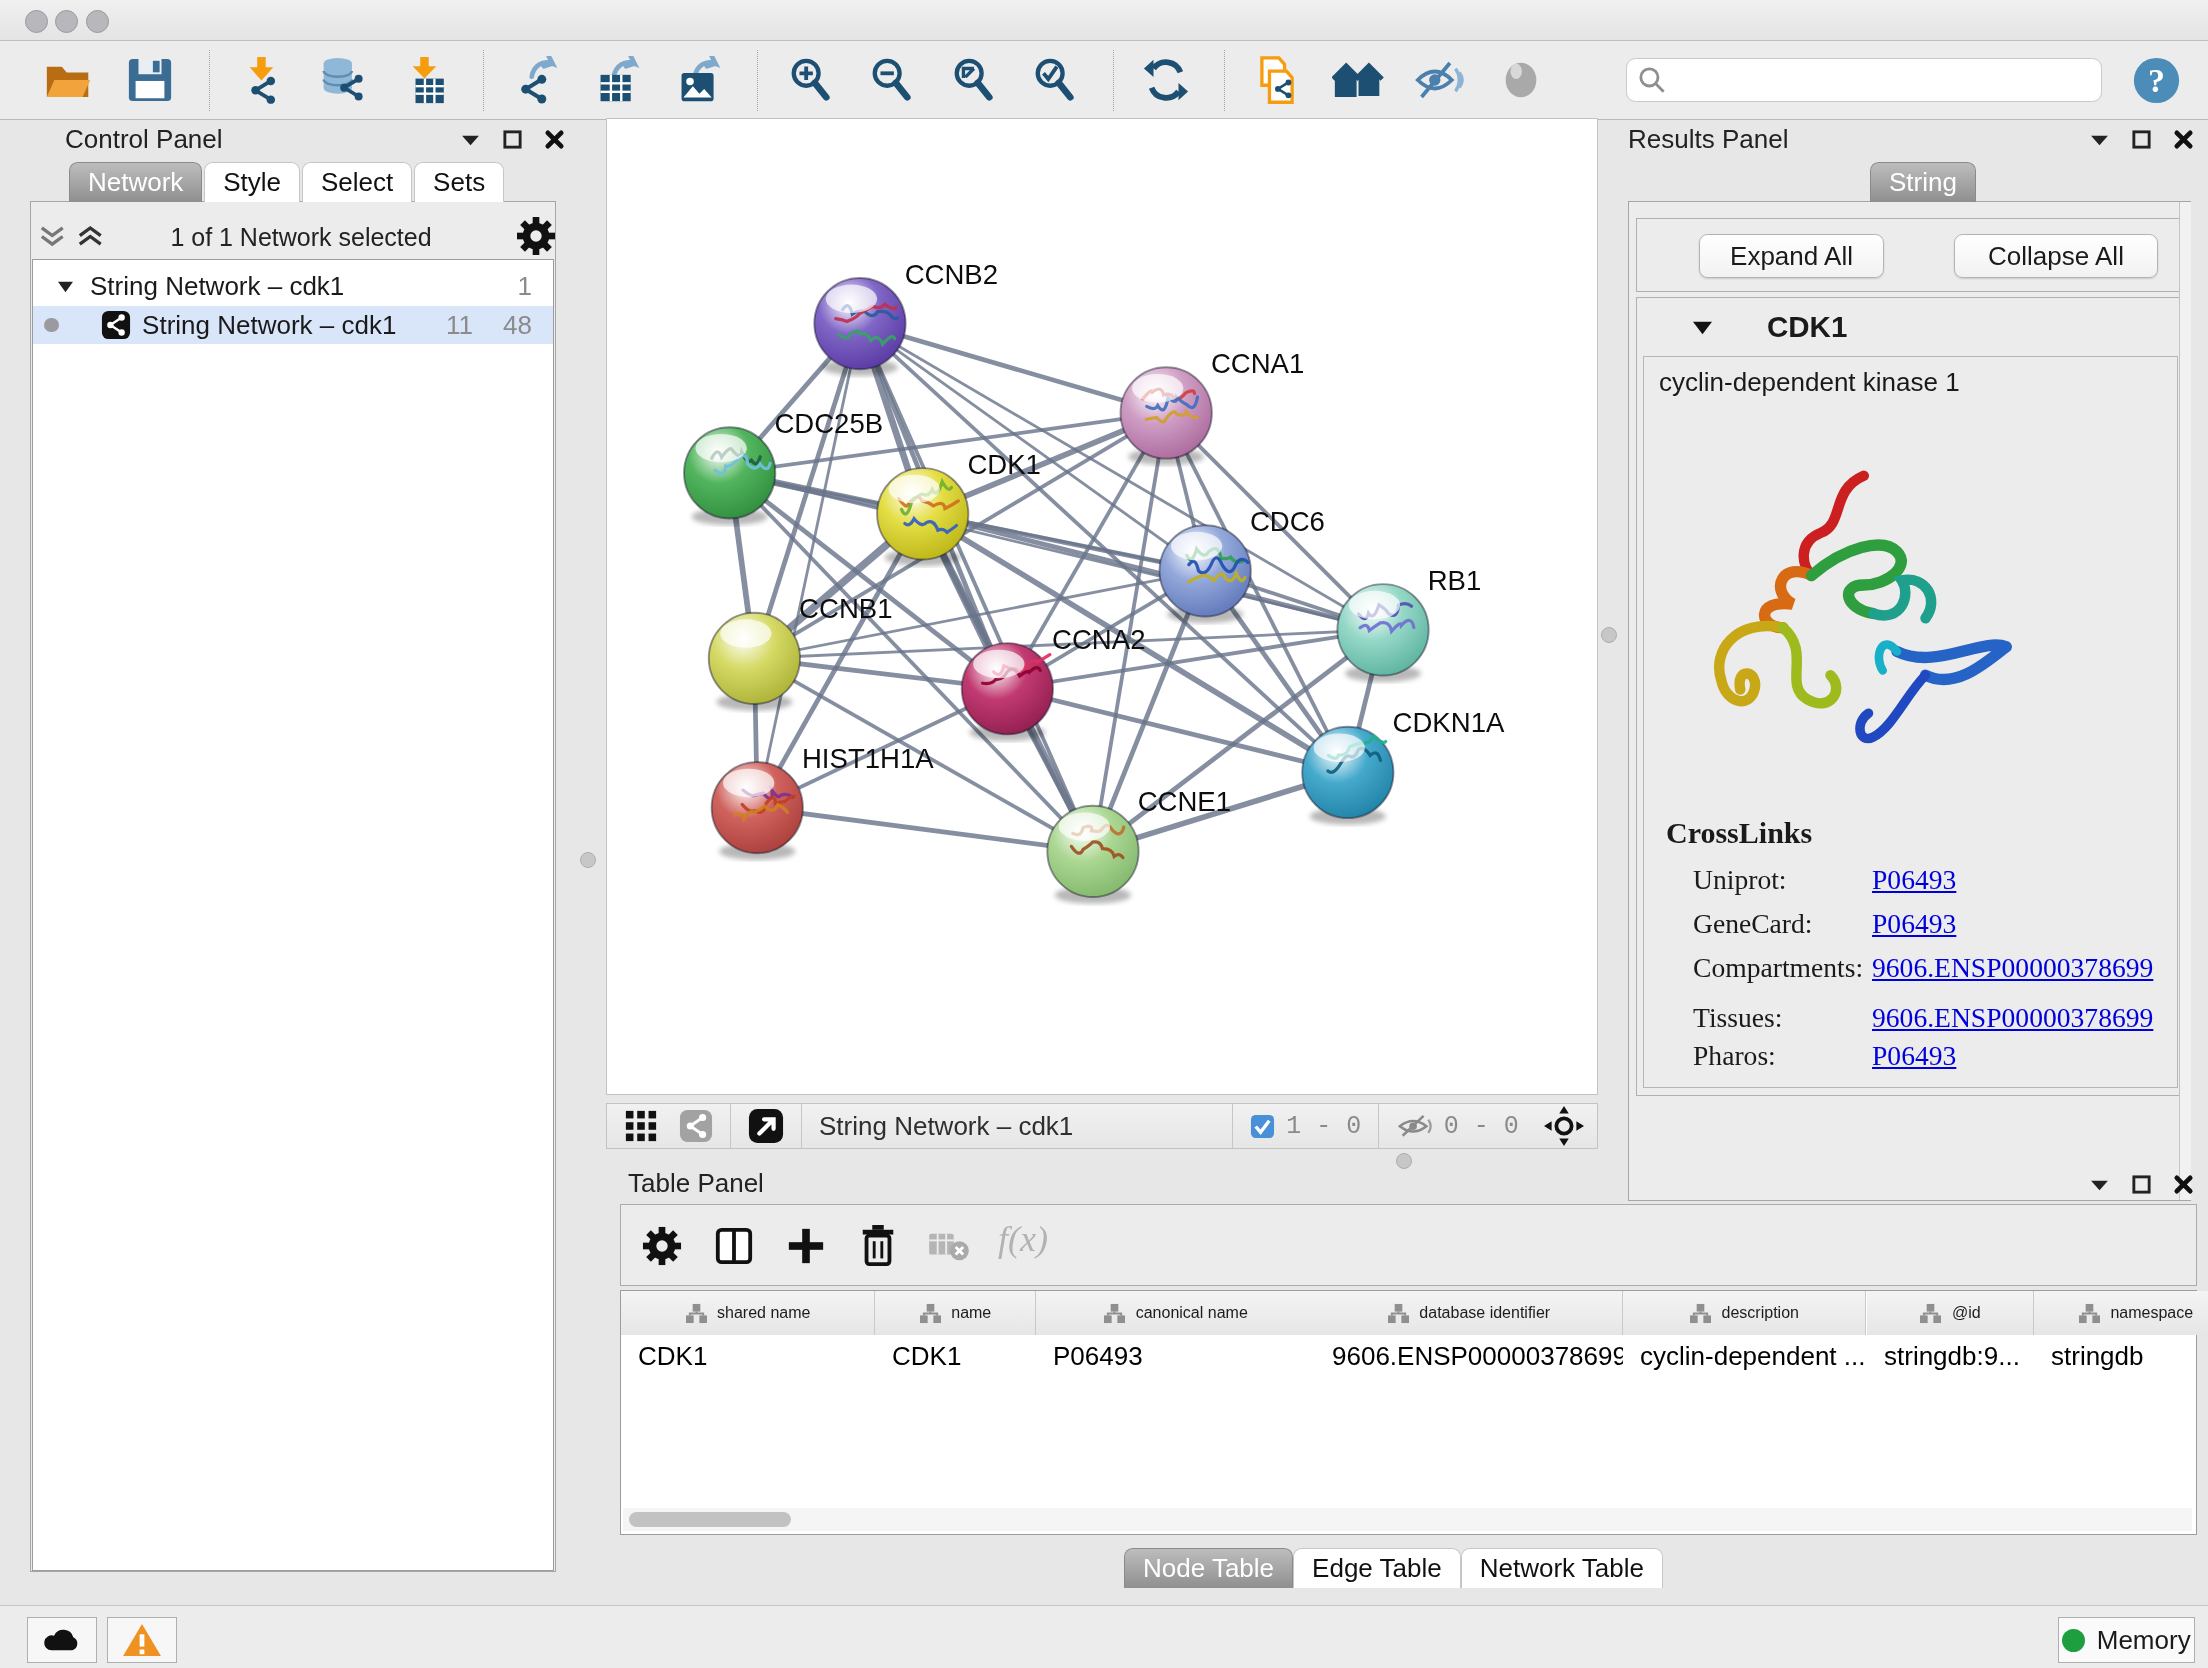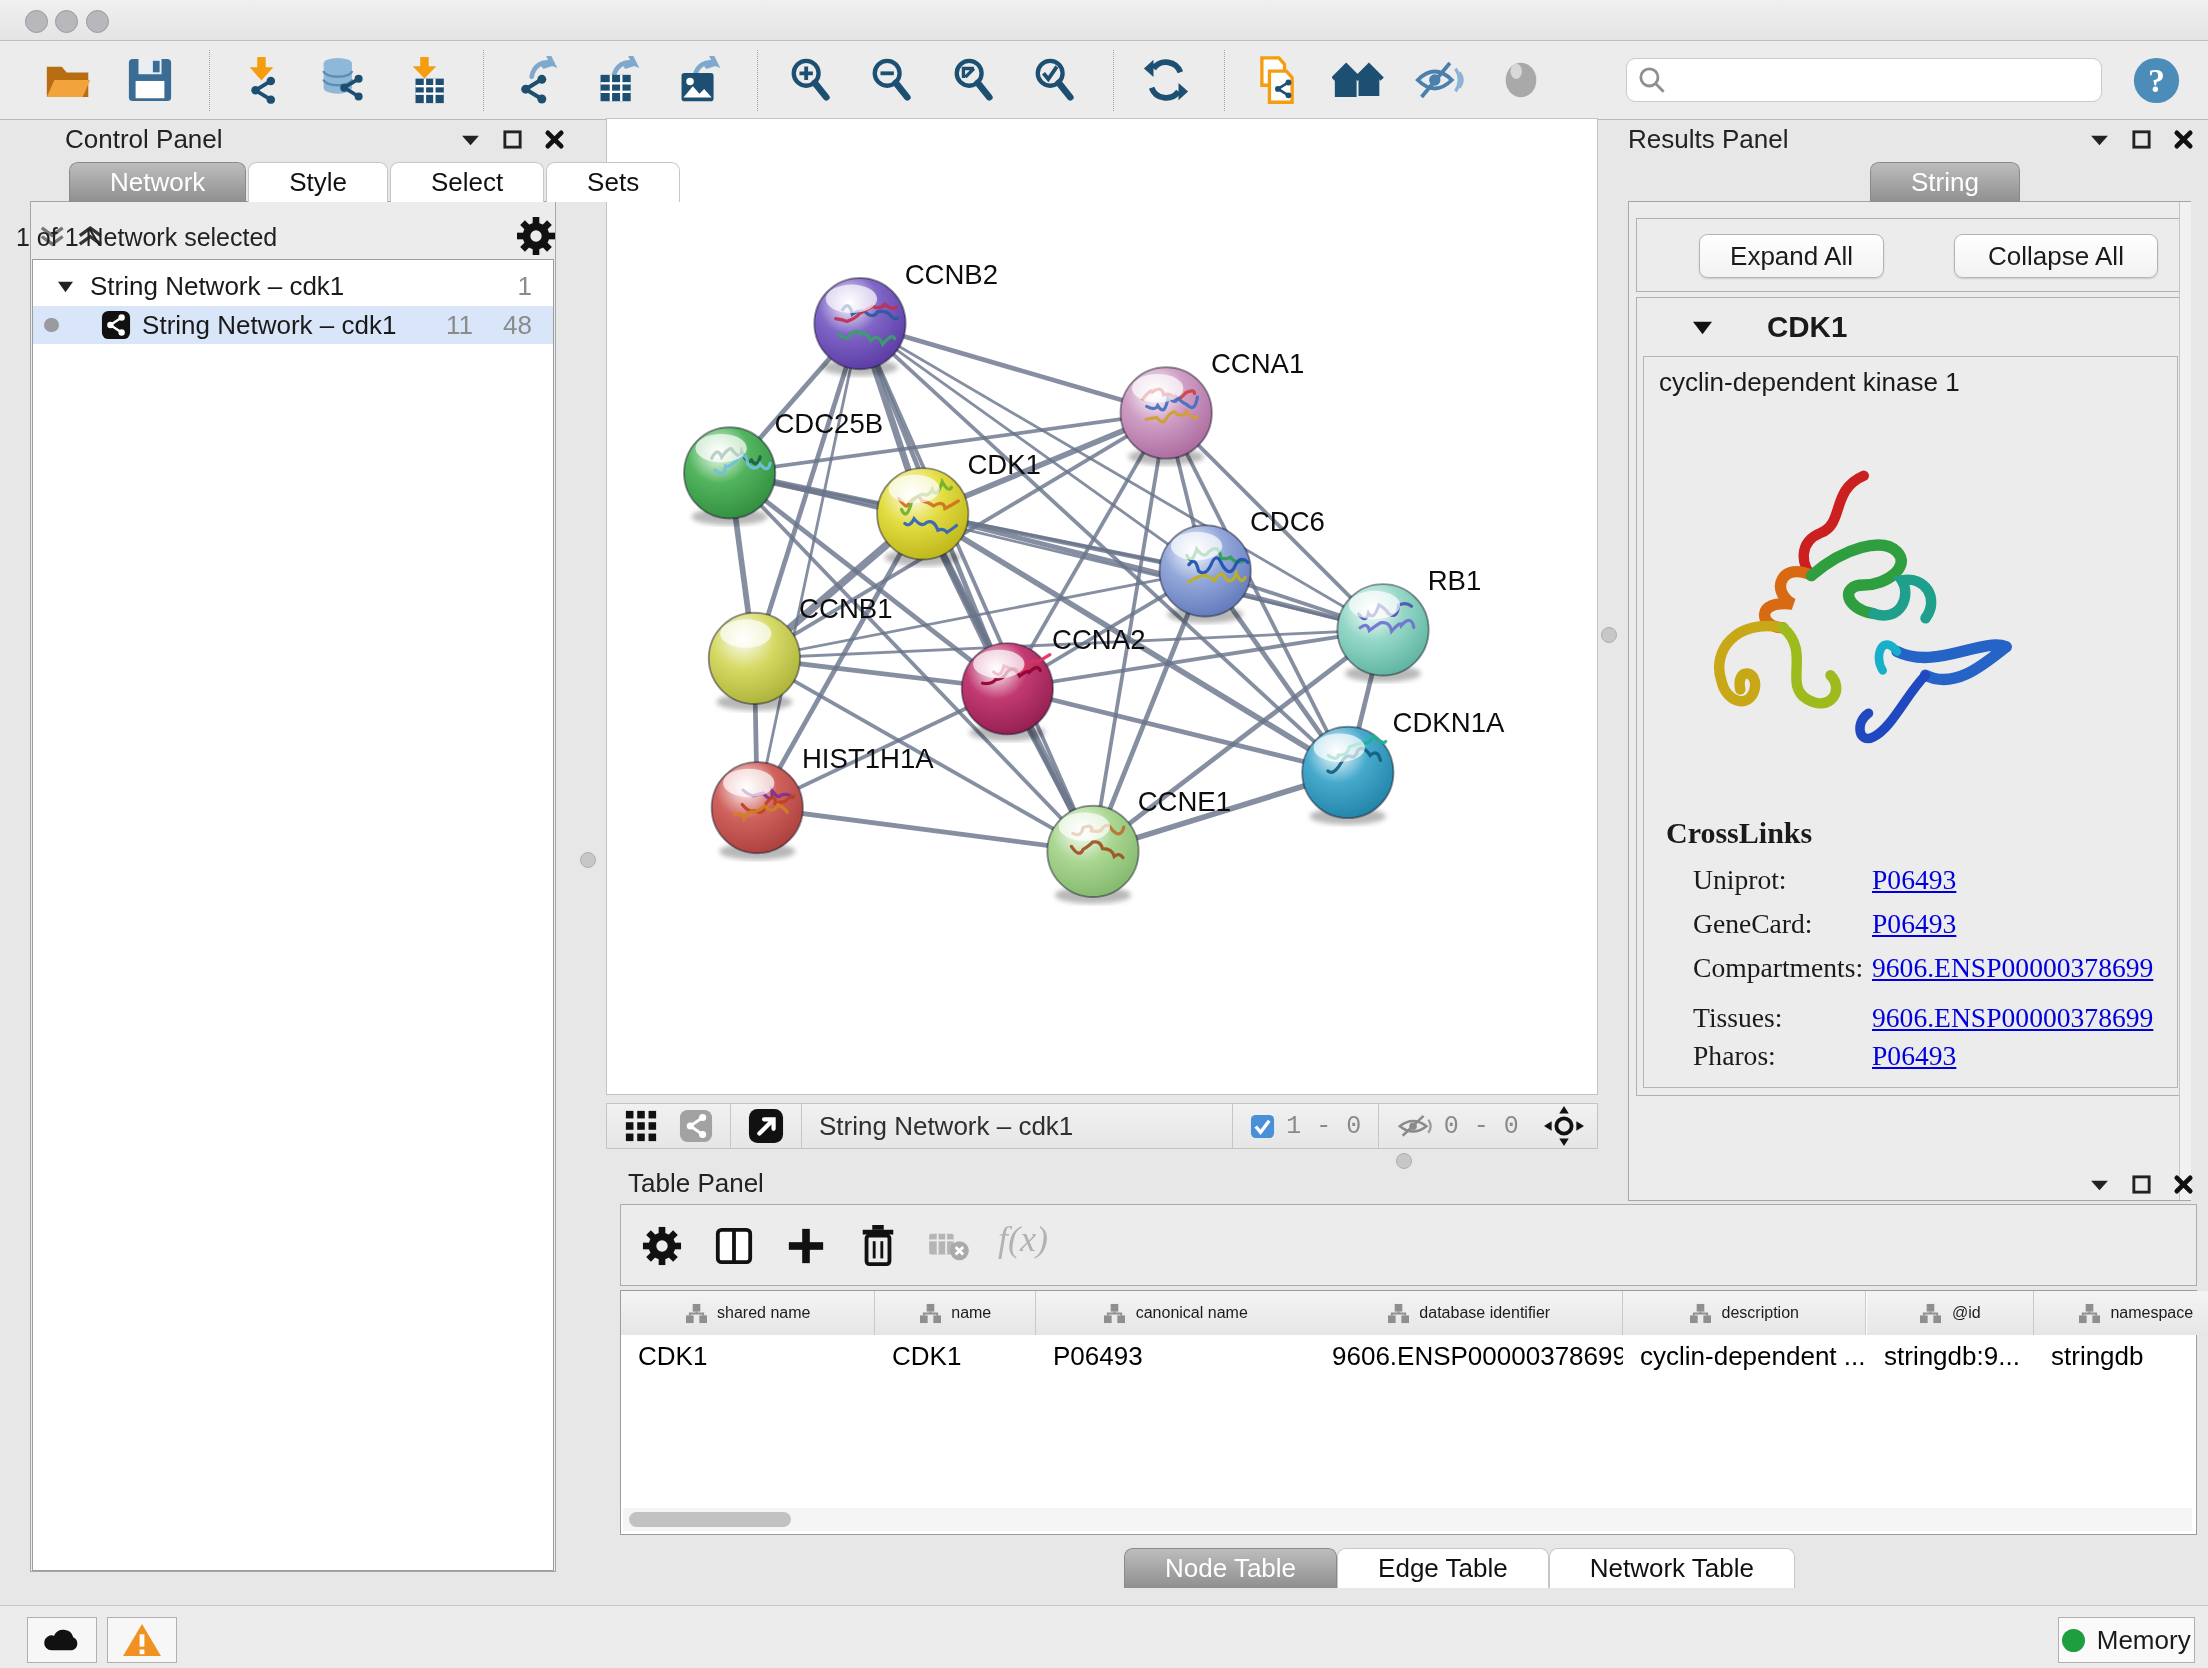--- a/index.html
+++ b/index.html
@@ -16,21 +16,21 @@
                 display:flex;align-items:center;padding-left:42px;box-sizing:border-box;}
   .tb-icon{width:53px;height:53px;display:flex;align-items:center;justify-content:center;flex:0 0 auto;margin-right:28.5px;}
   .tb-sep{width:0;height:61px;border-left:1.9px dotted #a3a3a3;margin:0 25px 0 3.8px;flex:0 0 auto;}
   .search-field{margin-left:auto;width:476px;height:44px;background:#fff;border:1.9px solid #c9c9c9;border-radius:9.5px;
                 display:flex;align-items:center;padding-left:11.4px;box-sizing:border-box;flex:0 0 auto;}
   .help-btn{width:49px;height:49px;margin:0 27px 0 30px;flex:0 0 auto;}
   
   .panel-title{font-size:26px;color:#222;}
   .panel-ctl{position:absolute;display:flex;gap:21px;align-items:center;}
   .tab{height:40px;display:flex;align-items:center;justify-content:center;font-size:26px;
-       border-radius:8.6px 8.6px 0 0;box-sizing:border-box;padding:0 40px;}
+       border-radius:8.6px 8.6px 0 0;box-sizing:border-box;padding:0 18px;}
   .tab.on{background:linear-gradient(#bdbdbd,#8f8f8f);color:#fff;border:1px solid #8a8a8a;border-bottom:none;}
   .tab.off{background:#fff;color:#111;border:1px solid #c6c6c6;border-bottom:none;}
   .box{position:absolute;background:#ececec;border:1px solid #a6a6a6;box-sizing:border-box;}
   .whitebox{position:absolute;background:#fff;border:1px solid #9c9c9c;box-sizing:border-box;}
   .treerow{position:absolute;display:flex;align-items:center;font-size:26px;}
   .count{color:#8b8b8b;}
   .btn{position:absolute;background:linear-gradient(#ffffff,#f2f2f2);border:1px solid #b3b3b3;border-radius:8.6px;
        font-size:26px;display:flex;align-items:center;justify-content:center;box-shadow:0 1px 1.9px rgba(0,0,0,.15);}
   .serif{font-family:"Liberation Serif",serif;}
   .xlink{color:#0000dd;text-decoration:underline;}
@@ -252,21 +252,21 @@
       <div class="tab off">Select</div>
       <div class="tab off">Sets</div>
     </div>
   <div class="box" style="left:30px;top:201px;width:526px;height:1371px"></div>
   <svg class="abs" style="left:38px;top:224px" width="28.5" height="25" viewBox="0 0 30 26">
     <path d="M4 4 L15 12 L26 4 M4 13 L15 21 L26 13" stroke="#777" stroke-width="3.5" fill="none"></path>
     </svg>
   <svg class="abs" style="left:76px;top:224px" width="28.5" height="25" viewBox="0 0 30 26">
     <path d="M4 12 L15 4 L26 12 M4 21 L15 13 L26 21" stroke="#333" stroke-width="3.5" fill="none"></path>
     </svg>
-  <div class="abs" style="left:16px;top:223px;width:526px;text-align:left;font-size:25px;color:#222">1 of 1 Network selected</div>
+  <div class="abs" style="left:38px;top:223px;width:526px;text-align:center;font-size:25px;color:#222">1 of 1 Network selected</div>
   <svg class="abs" style="left:517px;top:217px" width="38" height="38" id="gear1" viewBox="0 0 40 40">
       <g transform="translate(20,20)">
         <rect x="-3.5" y="-20" width="7" height="10" fill="#111" transform="rotate(0)"></rect>
         <rect x="-3.5" y="-20" width="7" height="10" fill="#111" transform="rotate(45)"></rect>
         <rect x="-3.5" y="-20" width="7" height="10" fill="#111" transform="rotate(90)"></rect>
         <rect x="-3.5" y="-20" width="7" height="10" fill="#111" transform="rotate(135)"></rect>
         <rect x="-3.5" y="-20" width="7" height="10" fill="#111" transform="rotate(180)"></rect>
         <rect x="-3.5" y="-20" width="7" height="10" fill="#111" transform="rotate(225)"></rect>
         <rect x="-3.5" y="-20" width="7" height="10" fill="#111" transform="rotate(270)"></rect>
         <rect x="-3.5" y="-20" width="7" height="10" fill="#111" transform="rotate(315)"></rect>

